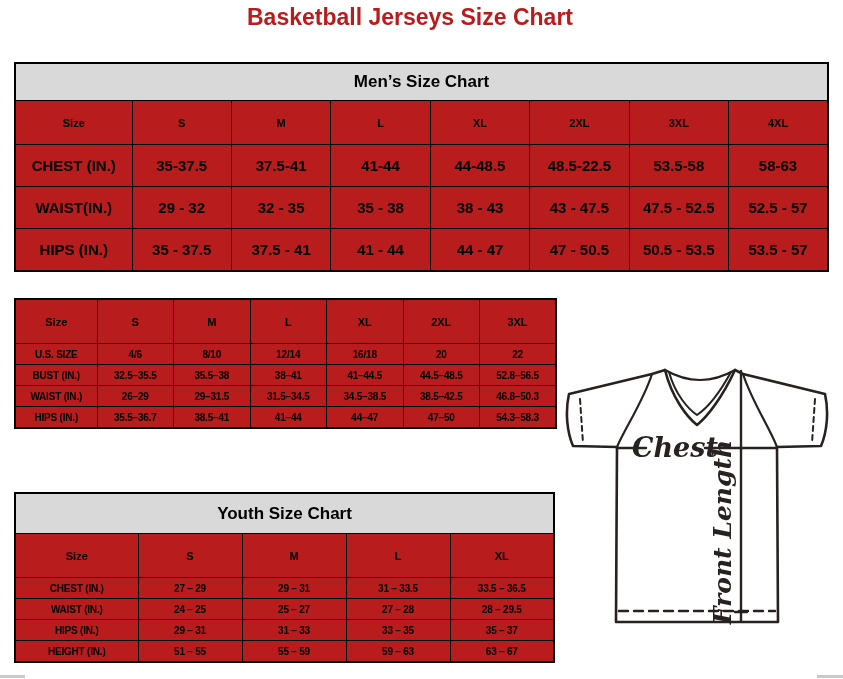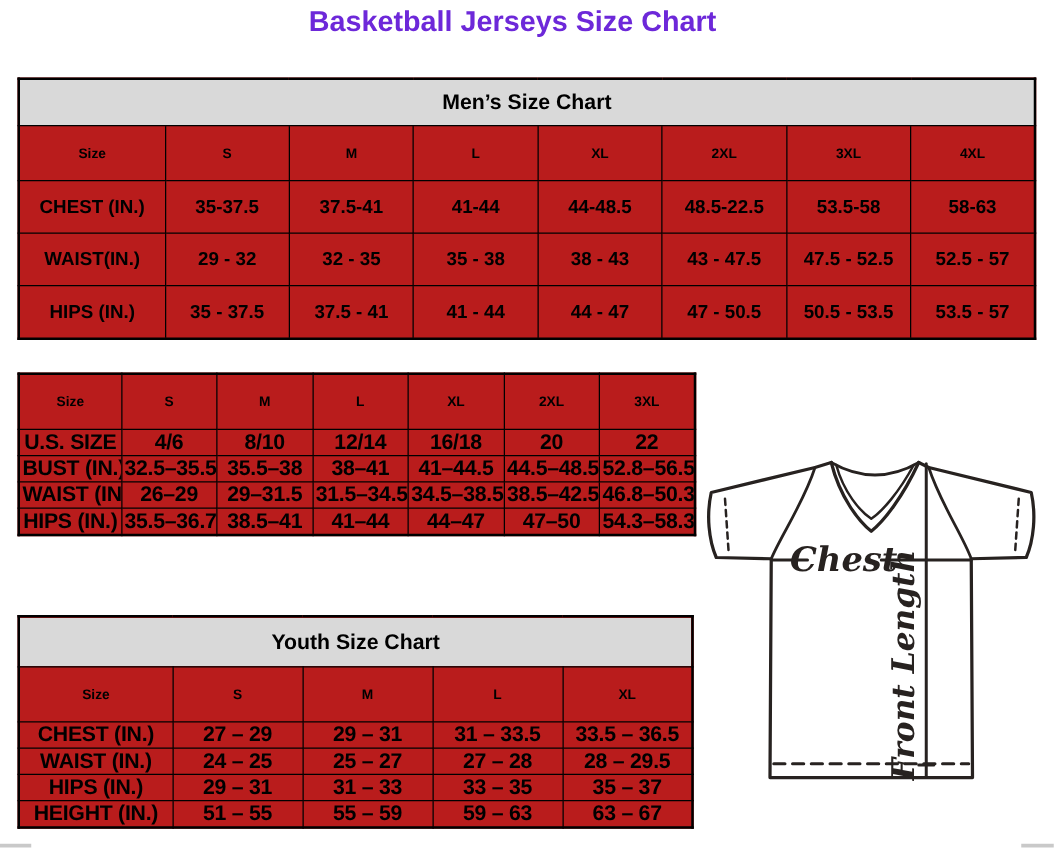--- a/index.html
+++ b/index.html
@@ -3,37 +3,37 @@
 <meta charset="utf-8">
 <style>
   html,body{margin:0;padding:0;}
   body{
     width:843px;height:679px;position:relative;overflow:hidden;
     background:#ffffff;color:#000;
     font-family:"Liberation Sans", sans-serif;
   }
   .page-title{
     position:absolute;top:4px;left:0;width:820px;text-align:center;
-    font-size:23px;font-weight:bold;letter-spacing:0px;color:#6d28d9;
+    font-size:23px;font-weight:bold;letter-spacing:0px;color:#b91c1c;
   }
   table.size-table{
     position:absolute;border-collapse:collapse;table-layout:fixed;
     border:2px solid #000;background:#b91c1c;
   }
   table.size-table th, table.size-table td{
     border:1.5px solid #000;text-align:center;vertical-align:middle;
     padding:0 2px;color:#000;overflow:hidden;white-space:nowrap;
   }
   tr.chart-title th{
     background:#d9d9d9;font-size:17px;font-weight:bold;height:36px;
   }
   tr.cols th{font-size:11px;font-weight:bold;height:43px;}
   table.size-table tbody td{font-size:15px;font-weight:bold;height:41px;}
   
-  table.compact tbody td{font-size:17px;height:20px;letter-spacing:-0.2px;}
+  table.compact tbody td{font-size:10px;height:20px;letter-spacing:-0.2px;}
   #mens-table{left:14px;top:62px;width:815px;}
   #womens-table{left:14px;top:298px;width:543px;}
   #youth-table{left:14px;top:492px;width:541px;}
   #youth-table tr.chart-title th{height:39px;}
   .jersey-wrap{position:absolute;left:555px;top:360px;width:285px;height:265px;text-align:center;}
   .fragment{position:absolute;height:3px;background:#c9c9c9;}
   #fragment-left{left:0;top:675px;width:25px;}
   #fragment-right{left:817px;top:675px;width:26px;}
 </style>
 </head>

